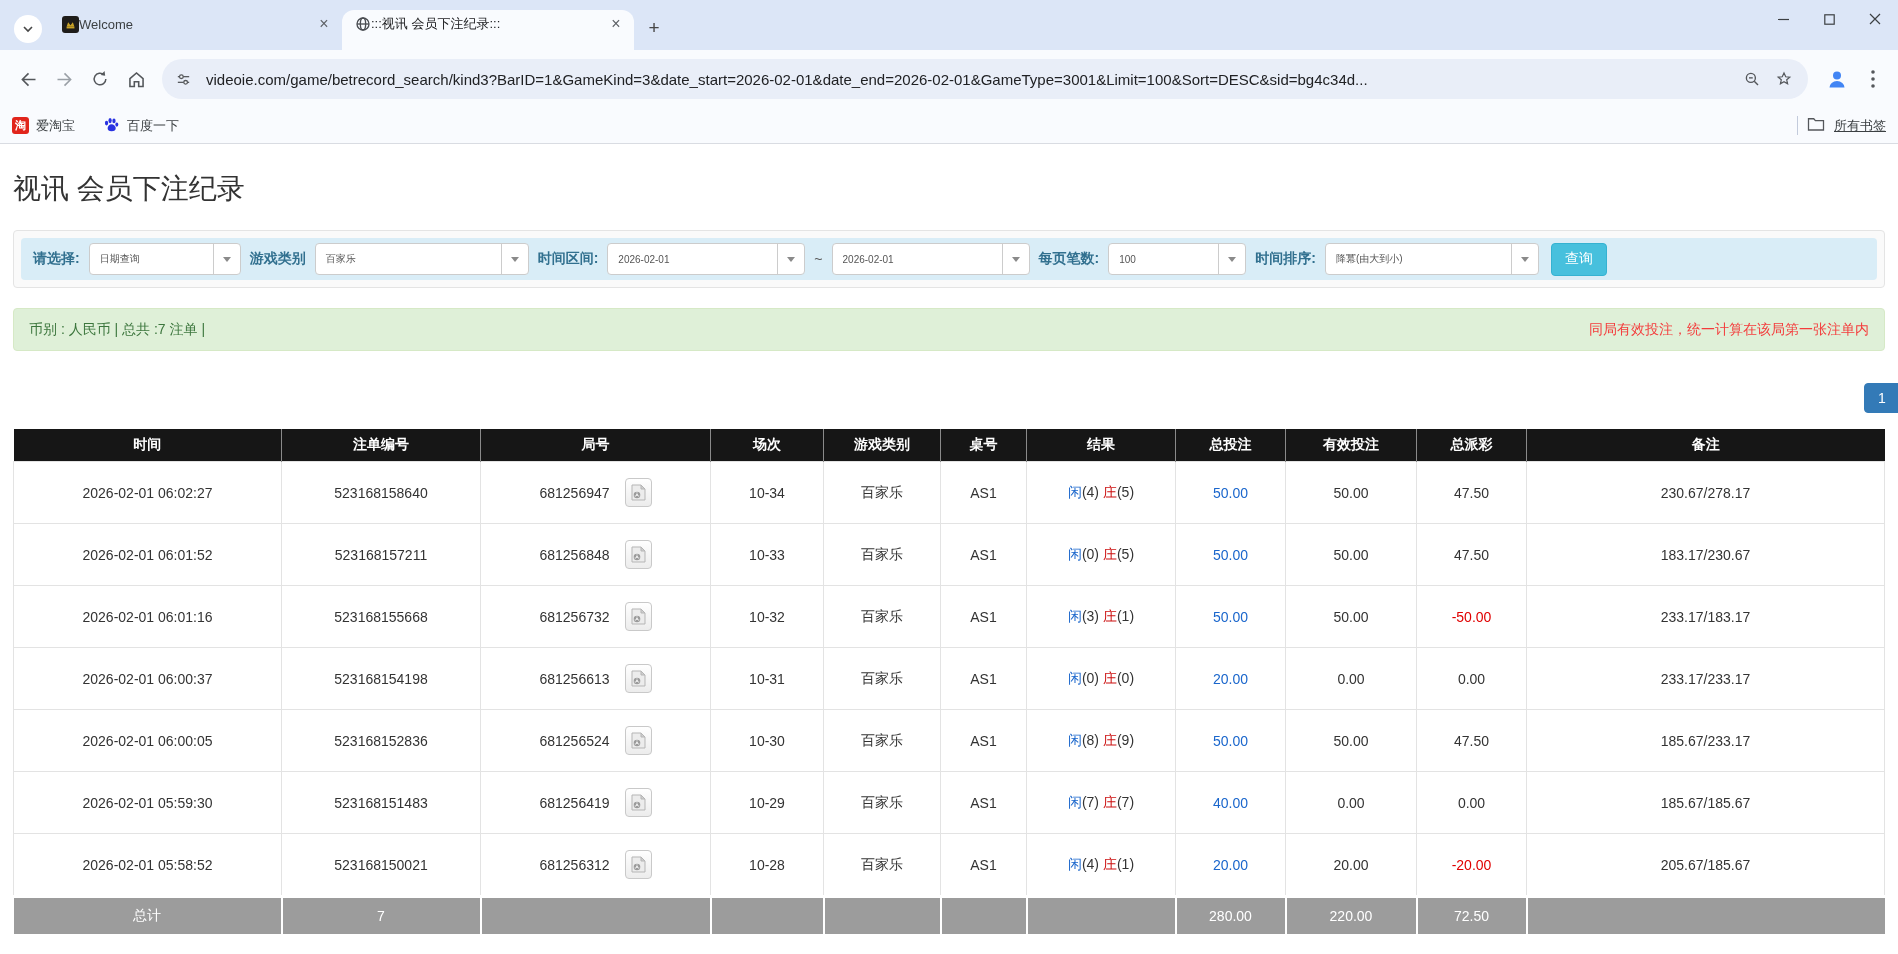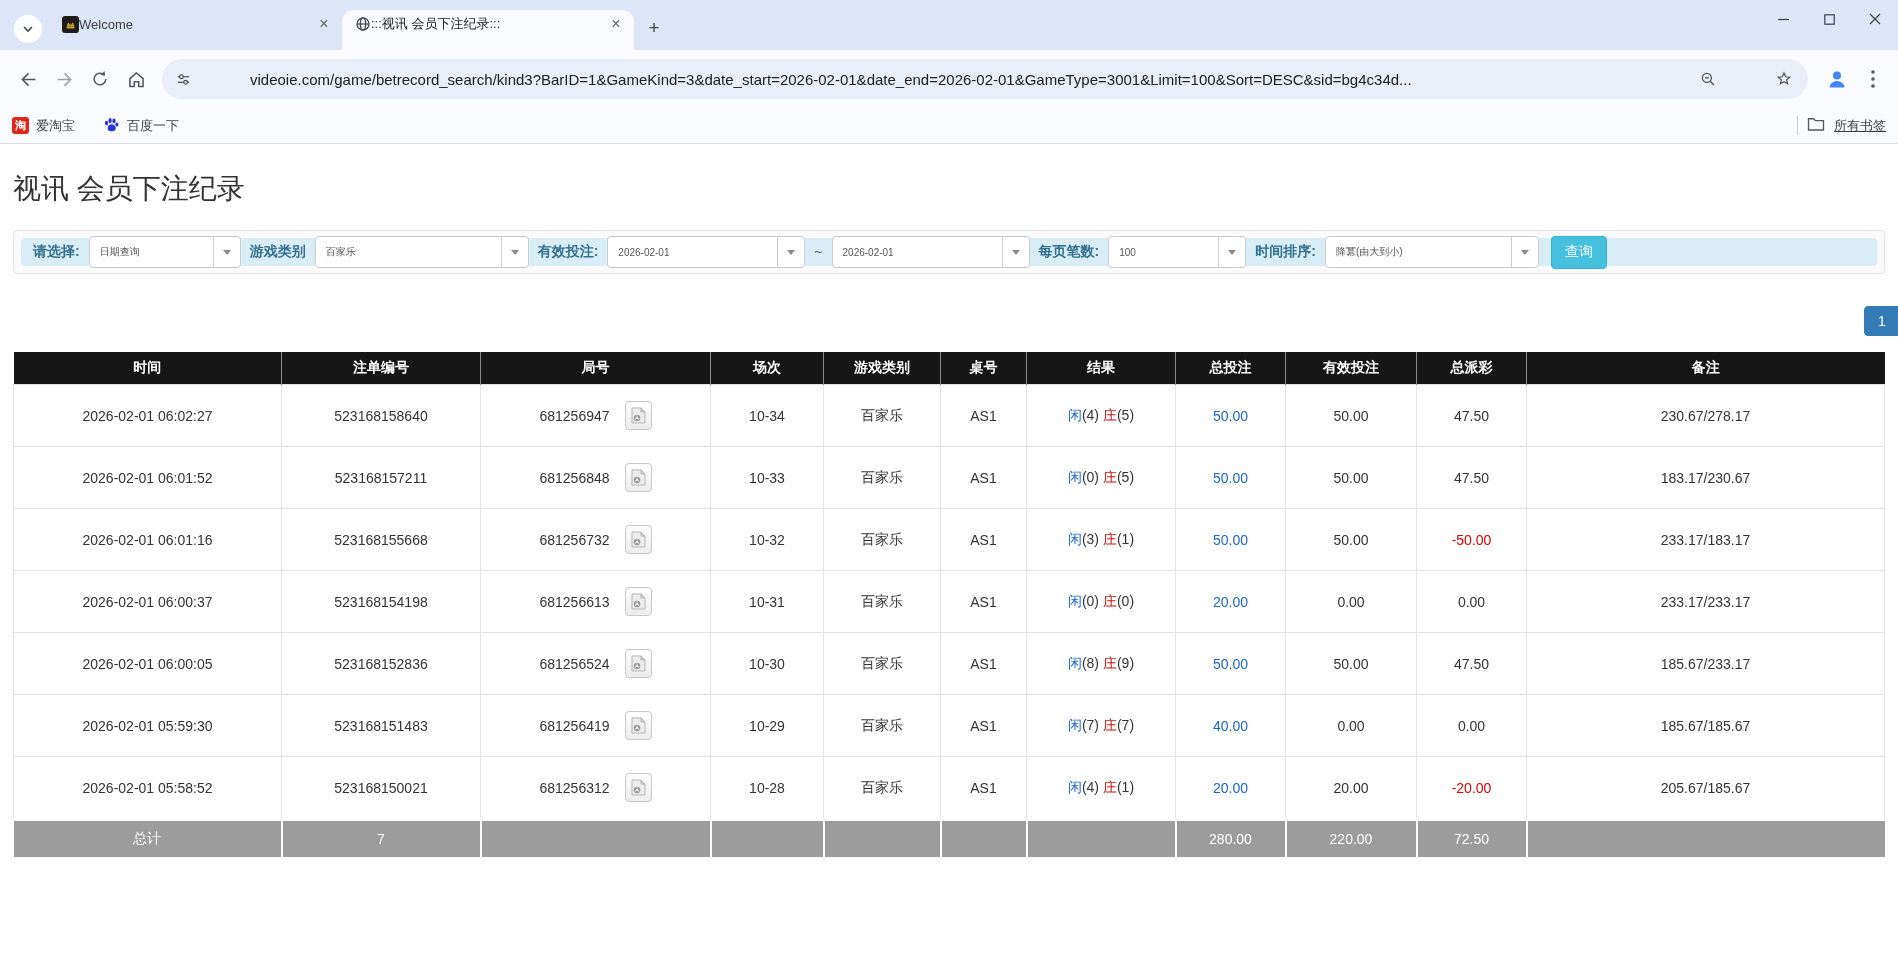--- a/index.html
+++ b/index.html
@@ -15,39 +15,39 @@
   .tab-title { flex:1; font-size:13px; white-space:nowrap; overflow:hidden; }
   .tab-close { width:20px; height:20px; border-radius:50%; display:flex; align-items:center; justify-content:center; color:#5f6368; font-size:16px; line-height:1; cursor:pointer; }
   .favicon { width:17px; height:17px; flex:0 0 auto; display:flex; align-items:center; justify-content:center; }
   .fav-welcome { background:#1f1d1a; border-radius:3px; }
   .newtab-btn { width:28px; height:28px; margin:0 0 8px 6px; display:flex; align-items:center; justify-content:center; font-size:19px; color:#474747; border-radius:50%; cursor:pointer; }
   .win-controls { position:absolute; top:0; right:0; height:38px; display:flex; }
   .win-btn { width:46px; height:38px; display:flex; align-items:center; justify-content:center; color:#3c4043; cursor:pointer; }
 
   .toolbar { height:58px; background:#f9fbfe; display:flex; align-items:center; padding:0 10px; }
   .nav-btn { width:36px; height:36px; border-radius:50%; display:flex; align-items:center; justify-content:center; cursor:pointer; flex:0 0 auto; }
-  .url-pill { flex:1; height:40px; background:#e9eef8; border-radius:20px; display:flex; align-items:center; margin:0 8px; padding:0 8px 0 6px; min-width:0;gap:44px; }
+  .url-pill { flex:1; height:40px; background:#e9eef8; border-radius:20px; display:flex; align-items:center; margin:0 8px; padding:0 8px 0 6px; min-width:0; }
   .tune-btn { width:30px; height:30px; border-radius:50%; display:flex; align-items:center; justify-content:center; flex:0 0 auto; cursor:pointer; }
   .url-text { flex:1; font-size:15px; color:#202124; white-space:nowrap; overflow:hidden; margin-left:8px; }
   .pill-icon { width:32px; height:32px; border-radius:50%; display:flex; align-items:center; justify-content:center; flex:0 0 auto; cursor:pointer; }
   .avatar-btn { width:34px; height:34px; border-radius:50%; display:flex; align-items:center; justify-content:center; cursor:pointer; flex:0 0 auto; margin:0 4px; }
   .menu-btn { width:30px; height:34px; display:flex; align-items:center; justify-content:center; cursor:pointer; flex:0 0 auto; }
 
   .bookmarks-bar { height:36px; background:#f9fbfe; border-bottom:1px solid #d9dce2; display:flex; align-items:center; padding:0 12px; font-size:13px; color:#3c4043; }
   .bookmark { display:flex; align-items:center; gap:7px; margin-right:28px; cursor:pointer; white-space:nowrap; }
   .bm-icon-taobao { width:17px; height:17px; background:#e1251b; border-radius:3px; color:#fff; font-size:11px; font-weight:bold; display:flex; align-items:center; justify-content:center; }
   .bm-right { margin-left:auto; display:flex; align-items:center; gap:9px; white-space:nowrap; overflow:hidden;text-decoration:underline; }
   .bm-divider { width:1px; height:19px; background:#c3cbdc; }
 
   
   .page { padding:0 13px; background:#fff; }
   .page-title { font-size:28px; font-weight:400; color:#333; margin-top:26px; }
 
   .filter-panel { margin-top:22px; background:#fafafa; border:1px solid #e4e4e4; border-radius:4px; padding:7px; }
-  .filter-bar { background:#d9edf7; border-radius:4px; height:28px; display:flex; align-items:center; gap:9px; padding:0 12px; }
+  .filter-bar { background:#d9edf7; border-radius:4px; height:42px; display:flex; align-items:center; gap:9px; padding:0 12px; }
   .f-label { color:#31708f; font-weight:bold; font-size:14px; white-space:nowrap; }
   .f-select { background:#fff; border:1px solid #ccc; border-radius:4px; height:32px; display:flex; align-items:stretch; cursor:pointer; }
   .f-select .val { flex:1; display:flex; align-items:center; padding:0 10px; font-size:10px; color:#555; white-space:nowrap; overflow:hidden; }
   .f-select .caret { width:27px; border-left:1px solid #ccc; display:flex; align-items:center; justify-content:center; }
   .caret-tri { width:0; height:0; border-left:4px solid transparent; border-right:4px solid transparent; border-top:5px solid #8a8a8a; }
   .w1{width:152px}.w2{width:214px}.w3{width:198px}.w4{width:198px}.w5{width:138px}.w6{width:214px}
   .f-tilde { color:#555; font-size:14px; }
   .btn-search { background:#47c0dd; border:1px solid #35b2d1; color:#fff; font-size:14px; height:33px; padding:0 13px; border-radius:4px; margin-left:3px; cursor:pointer; font-family:inherit; }
 
   .info-bar { margin-top:20px; background:#dff0d8; border:1px solid #d6e9c6; border-radius:4px; height:43px; display:flex; align-items:center; justify-content:space-between; padding:0 15px; font-size:14px; }
@@ -231,21 +231,21 @@
       </div>
 
       <span class="f-label">游戏类别</span>
       <div class="f-select w2">
         <span class="val">百家乐</span>
         <span class="caret">
             <span class="caret-tri"></span>
           </span>
       </div>
 
-      <span class="f-label">有效投注:</span>
+      <span class="f-label">时间区间:</span>
       <div class="f-select w3">
         <span class="val">2026-02-01</span>
         <span class="caret">
             <span class="caret-tri"></span>
           </span>
       </div>
       <span class="f-tilde">~</span>
       <div class="f-select w4">
         <span class="val">2026-02-01</span>
         <span class="caret">
@@ -266,20 +266,24 @@
         <span class="val">降冪(由大到小)</span>
         <span class="caret">
             <span class="caret-tri"></span>
           </span>
       </div>
 
       <button class="btn-search">查询</button>
     </div>
   </div>
 
+  <div class="info-bar">
+    <span class="info-left">币别 : 人民币 | 总共 :7 注单 |</span>
+    <span class="info-right">同局有效投注，统一计算在该局第一张注单内</span>
+  </div>
 
   <div class="pager pager-top">
     <button class="page-btn">1</button>
   </div>
 
   <table class="bet-table">
     <colgroup>
       <col style="width:268px">
         <col style="width:199px">
         <col style="width:230px">

